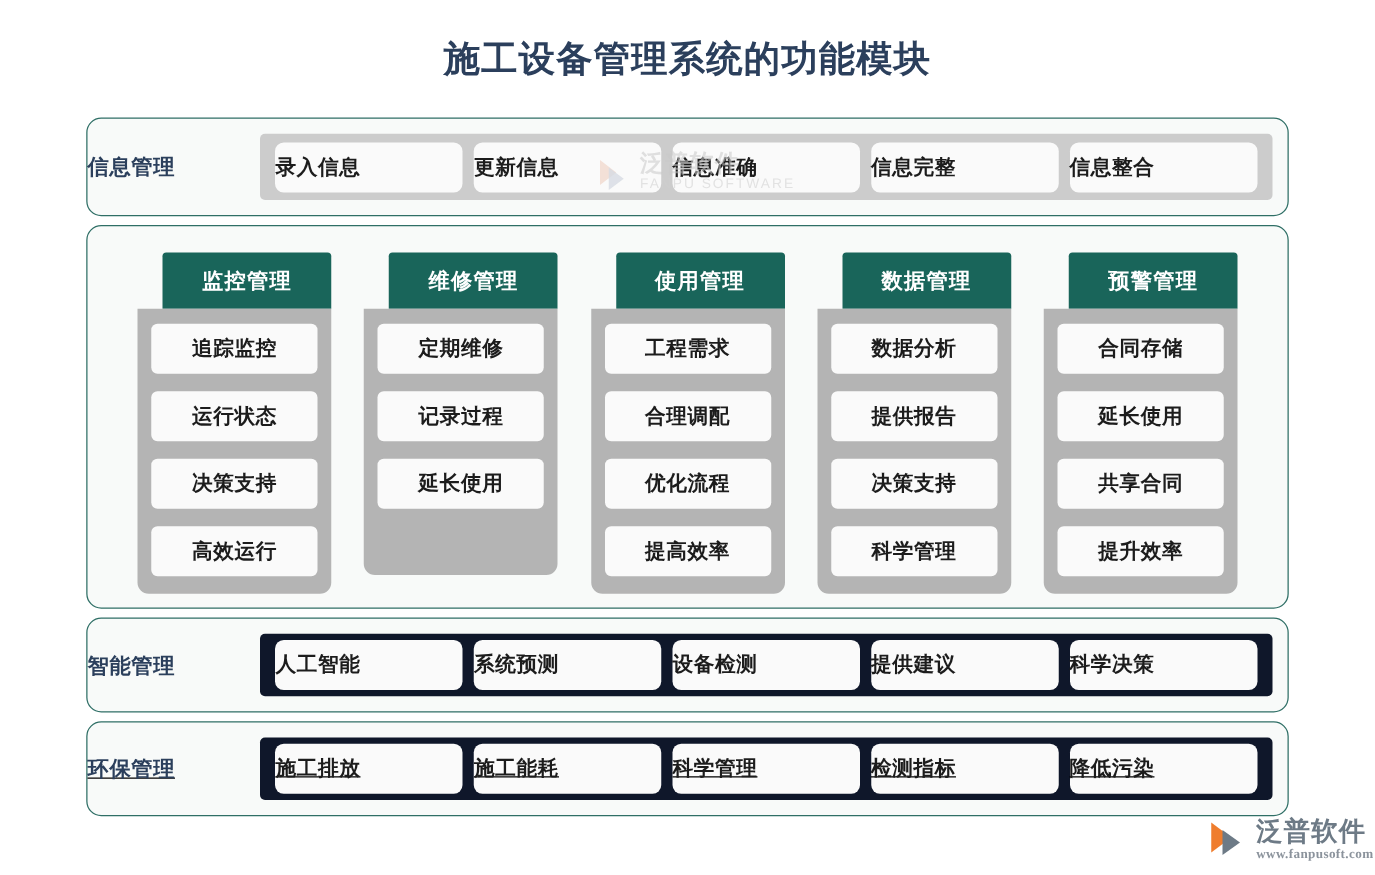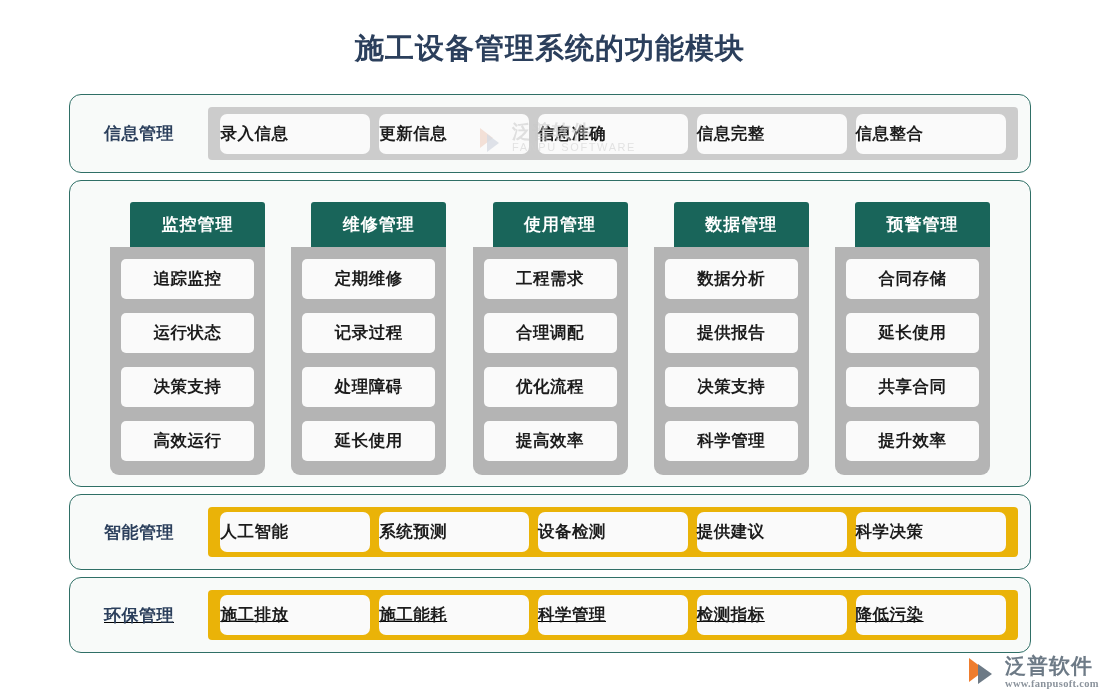--- a/index.html
+++ b/index.html
@@ -42,31 +42,30 @@
   
   .simple-row {
     display: flex;
     align-items: center;
     height: 100%;
     position: relative;
   }
   .row-label {
     width: 138px;
     flex: 0 0 138px;
-    text-align: center;
     color: #2b3f5c;
     font-size: 17px;
     font-weight: bold;
     letter-spacing: .5px;
   }
   .pill-band {
     flex: 1 1 auto;
     align-self: stretch;
     margin: 12px 12px 12px 0;
-    background: #eab308;
+    background: #0f172a;
     border-radius: 4px;
     display: flex;
     align-items: center;
     justify-content: space-around;
     padding: 0 8px;
   }
   .pill-band.dark { background: #cccccc; }
   .pill {
     background: #fafafa;
     border-radius: 7px;
@@ -263,21 +262,20 @@
         <div class="cell">决策支持</div>
         <div class="cell">高效运行</div>
       </div>
     </div>
 
     <div class="col">
       <div class="col-head">维修管理</div>
       <div class="col-body">
         <div class="cell">定期维修</div>
         <div class="cell">记录过程</div>
-        <div class="cell">处理障碍</div>
         <div class="cell">延长使用</div>
       </div>
     </div>
 
     <div class="col">
       <div class="col-head">使用管理</div>
       <div class="col-body">
         <div class="cell">工程需求</div>
         <div class="cell">合理调配</div>
         <div class="cell">优化流程</div>

